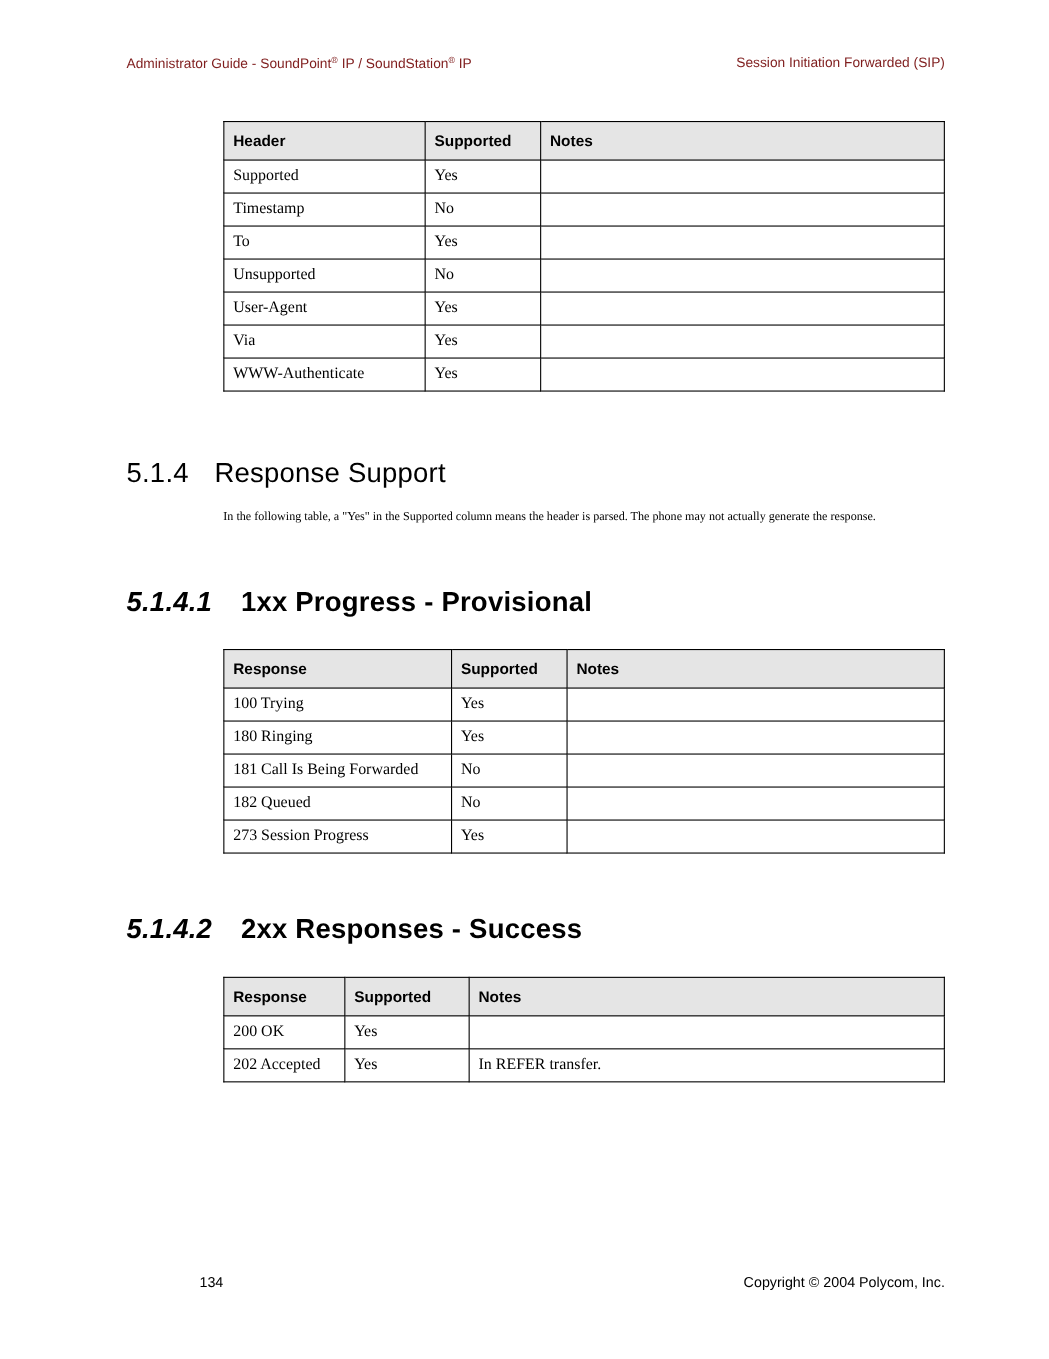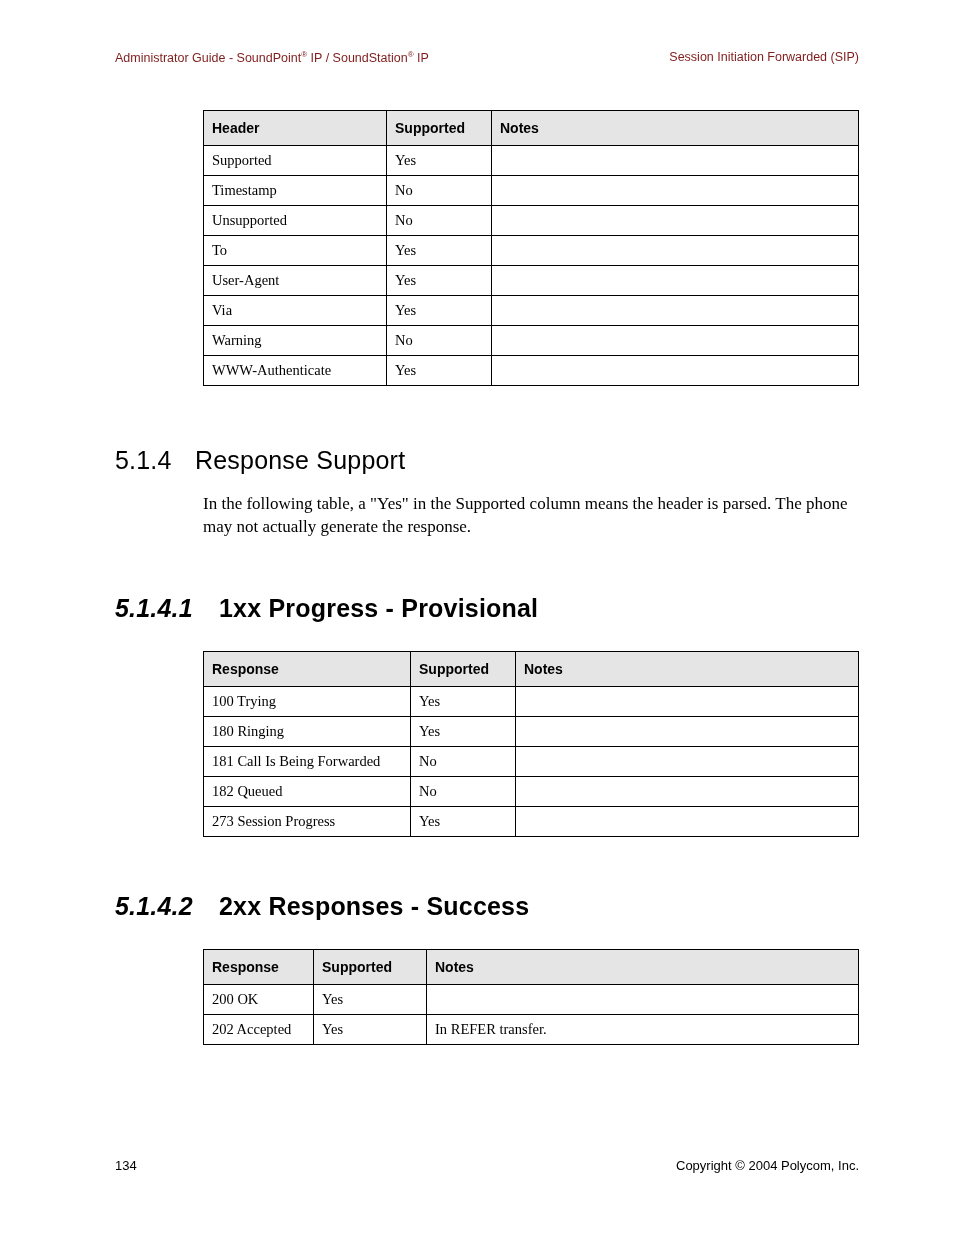--- a/index.html
+++ b/index.html
@@ -77,36 +77,37 @@
     margin-left: 0;
     letter-spacing: 0.2px;
   }
   .subsection-heading .num {
     display: inline-block;
     min-width: 104px;
     font-style: italic;
   }
   .body-text {
     font-family: "Times New Roman", Times, serif;
-    font-size: 17px;
+    font-size: 11px;
     line-height: 1.35;
     margin-left: 88px;
     margin-bottom: 12px;
   }
   .footer {
     position: absolute;
     bottom: 62px;
     left: 115px;
     right: 95px;
     display: flex;
     font-family: Arial, Helvetica, sans-serif;
     font-size: 13px;
   }
   .footer .pagenum {
     min-width: 88px;
+    text-align: right;
   }
   .footer .copyright {
     flex: 1;
     text-align: right;
     margin-left: -88px;
   }
   .t1-col1 { width: 183px; }
   .t1-col2 { width: 105px; }
   .t2-col1 { width: 207px; }
   .t2-col2 { width: 105px; }
@@ -143,42 +144,37 @@
             <td>Supported</td>
             <td>Yes</td>
             <td></td>
           </tr>
         <tr>
             <td>Timestamp</td>
             <td>No</td>
             <td></td>
           </tr>
         <tr>
+            <td>To</td>
+            <td>Yes</td>
+            <td></td>
+          </tr>
+        <tr>
             <td>Unsupported</td>
             <td>No</td>
             <td></td>
           </tr>
         <tr>
-            <td>To</td>
-            <td>Yes</td>
-            <td></td>
-          </tr>
-        <tr>
             <td>User-Agent</td>
             <td>Yes</td>
             <td></td>
           </tr>
         <tr>
             <td>Via</td>
             <td>Yes</td>
-            <td></td>
-          </tr>
-        <tr>
-            <td>Warning</td>
-            <td>No</td>
             <td></td>
           </tr>
         <tr>
             <td>WWW-Authenticate</td>
             <td>Yes</td>
             <td></td>
           </tr>
       </tbody>
     </table>
   </div>

